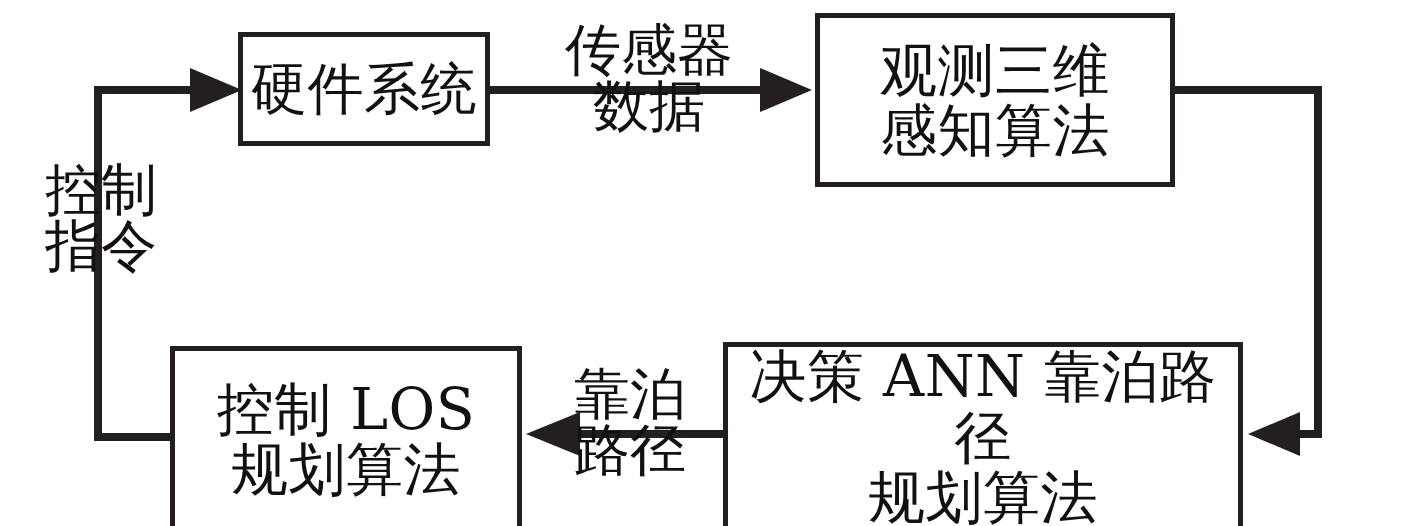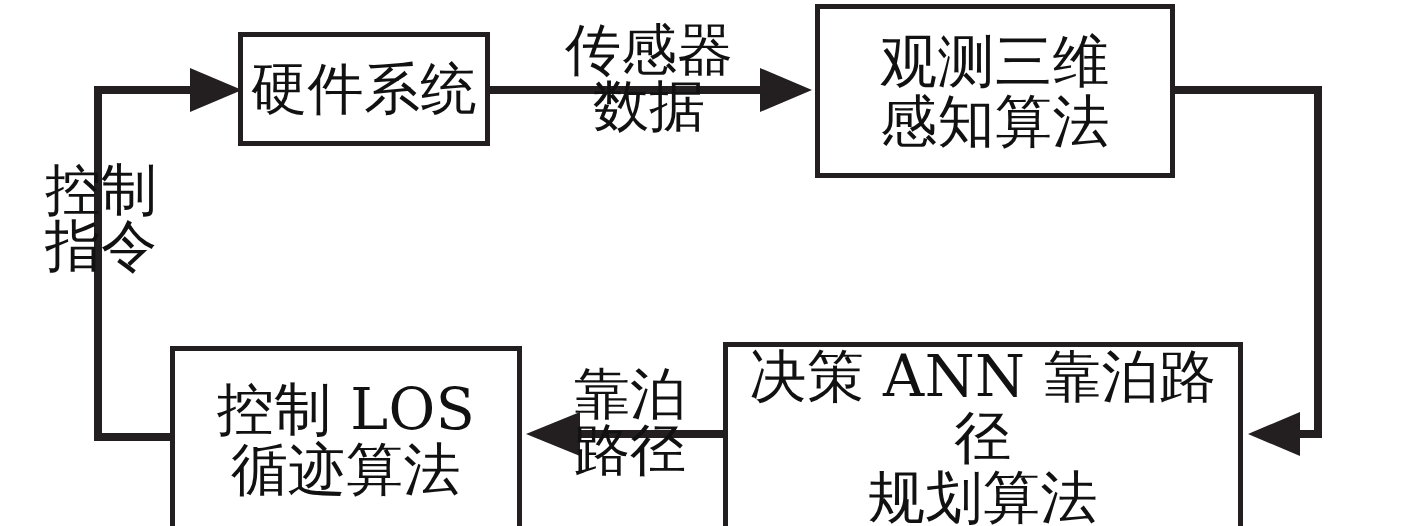--- a/index.html
+++ b/index.html
@@ -45,21 +45,21 @@
     color: #111111;
     line-height: 1.0;
     white-space: pre-line;
     text-align: center;
     background: transparent;
   }
   
   #box-hardware { left: 238px; top: 32px; width: 252px; height: 114px; }
   #box-hardware .node-label { font-size: 56px; }
 
-  #box-perception { left: 815px; top: 4px; width: 360px; height: 174px; }
+  #box-perception { left: 815px; top: 13px; width: 360px; height: 174px; }
   #box-perception .node-label { font-size: 57px; }
 
   #box-los { left: 170px; top: 346px; width: 352px; height: 186px; }
   #box-los .node-label { font-size: 57px; }
 
   #box-ann { left: 723px; top: 342px; width: 520px; height: 190px; }
   #box-ann .node-label { font-size: 57px; }
 
   #label-sensor-data {
     left: 549px; top: 22px; width: 200px;
@@ -120,21 +120,21 @@
 感知算法</span>
   </div>
 
   <div class="node-box" id="box-ann">
     <span class="node-label">决策 ANN 靠泊路径
 规划算法</span>
   </div>
 
   <div class="node-box" id="box-los">
     <span class="node-label">控制 LOS
-循迹算法</span>
+规划算法</span>
   </div>
 
   <div class="edge-label" id="label-sensor-data">传感器
 数据</div>
 
 
   <div class="edge-label" id="label-control-command">控制
 指令</div>
 
   <div class="edge-label" id="label-berth-path">靠泊

